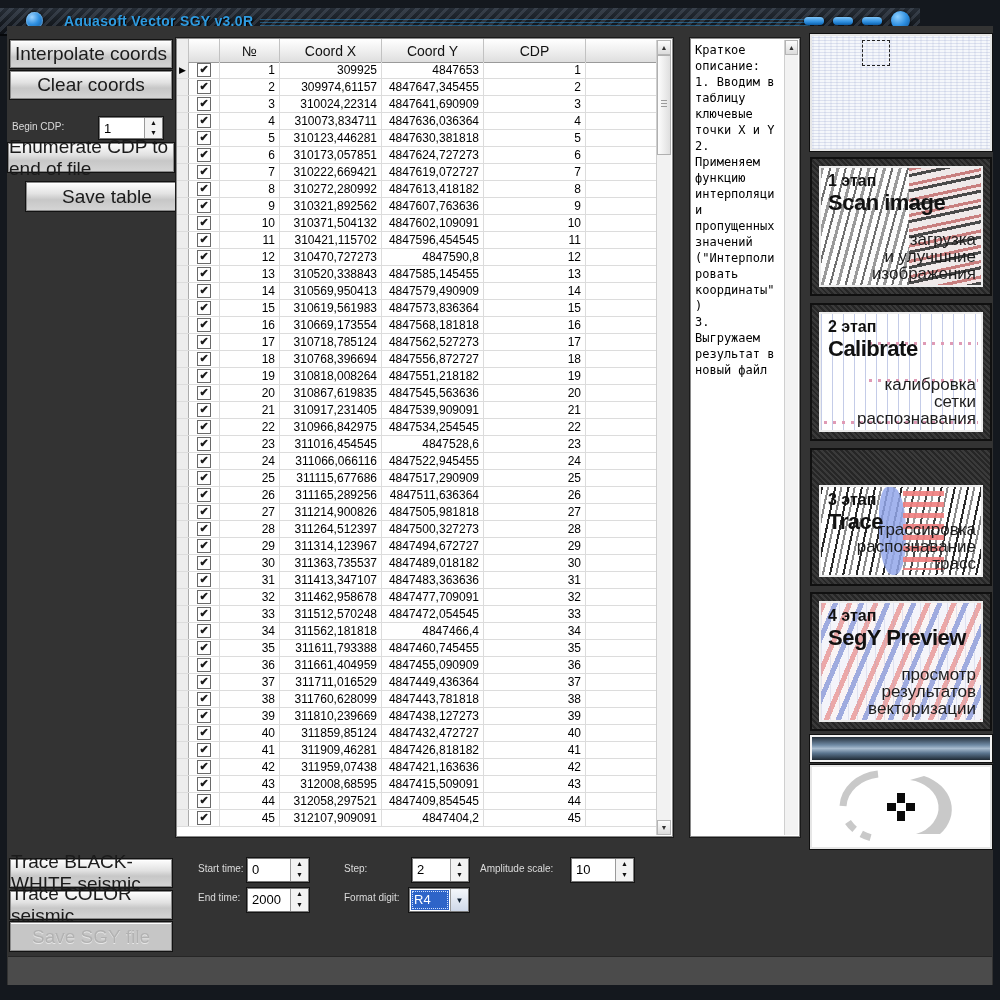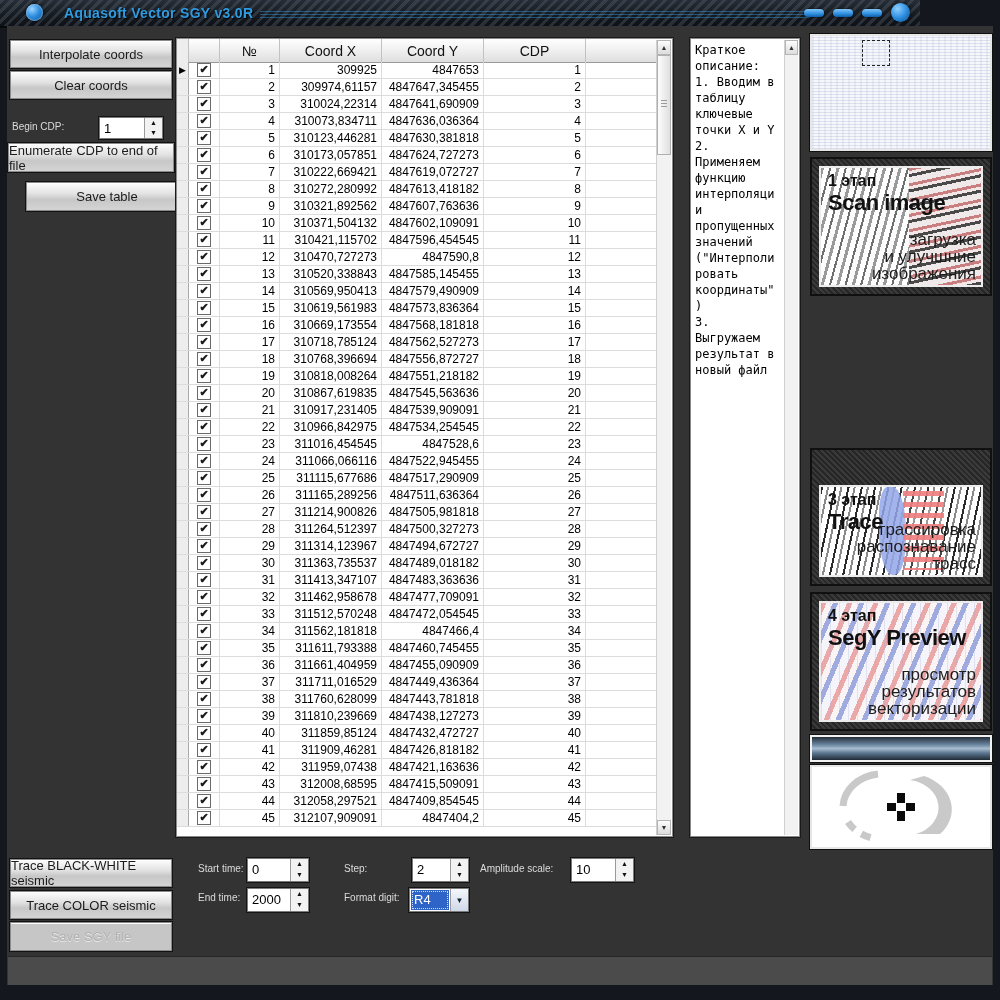--- a/index.html
+++ b/index.html
@@ -1,20 +1,20 @@
 <!DOCTYPE html>
 <html><head>
 <meta charset="utf-8">
 <style>
   html,body{margin:0;padding:0;}
   body{width:1000px;height:1000px;background:#14181e;font-family:"Liberation Sans",sans-serif;overflow:hidden;}
   #win{position:relative;width:1000px;height:1000px;}
 
   
-  #titlebar{position:absolute;left:0;top:0;width:920px;height:26px;
+  #titlebar{position:absolute;left:0;top:8px;width:920px;height:26px;
     background:
       repeating-linear-gradient(135deg,rgba(90,100,115,.35) 0 3px,rgba(0,0,0,0) 3px 7px),
       linear-gradient(180deg,#262d36 0,#161b21 55%,#0e1116 100%);
     border-bottom:2px solid #06080b;}
   #tb-lines{position:absolute;left:260px;right:110px;top:9px;height:9px;
     background:repeating-linear-gradient(0deg,rgba(47,155,224,.45) 0 1px,transparent 1px 3px);}
   .orb{position:absolute;left:26px;top:4px;width:17px;height:17px;border-radius:50%;
     background:radial-gradient(circle at 35% 30%,#9fd4ff 0,#2e8fe0 45%,#0b4c8c 100%);
     box-shadow:0 0 3px #000, inset 0 0 2px #bfe4ff;}
   #title-text{position:absolute;left:64px;top:5px;font-size:14px;font-weight:bold;color:#2f9be0;
@@ -25,21 +25,21 @@
     background:radial-gradient(circle at 35% 30%,#8fd0ff 0,#2e8fe0 50%,#0b4c8c 100%);box-shadow:0 0 3px #000;}
 
   
   #main-bg{position:absolute;left:7px;top:26px;width:986px;height:959px;background:#333333;}
   #status-strip{position:absolute;left:8px;top:956px;width:984px;height:28px;background:#4b4b4b;border-top:1px solid #262626;}
 
   
   .btn3d{position:absolute;display:flex;align-items:center;justify-content:center;
     background:linear-gradient(180deg,#fdfdfd 0,#e2e2e2 40%,#c7c7c7 62%,#d4d4d4 100%);
     border:1px solid #8a8a8a;box-shadow:0 0 0 1px #121212, inset 0 1px 0 #ffffff;
-    color:#1b1b1b;font-size:13px;cursor:default;user-select:none;}
+    color:#1b1b1b;font-size:19px;cursor:default;user-select:none;}
   .btn3d.disabled{background:#c6c6c6;color:#b2b2b2;text-shadow:0 1px 0 #e8e8e8;}
 
   .dlabel{position:absolute;color:#dcdcdc;font-size:10px;}
 
   
   .spin{position:absolute;background:#fff;border:1px solid #7a7a7a;box-shadow:0 0 0 1px #141414;display:flex;}
   .spin-val{flex:1;font-size:13px;color:#000;padding:3px 0 0 4px;}
   .spin-btns{width:17px;border-left:1px solid #9a9a9a;background:#f2f2f2;display:flex;flex-direction:column;}
   .spin-btns i{flex:1;font-style:normal;font-size:7px;line-height:9px;text-align:center;color:#111;}
 
@@ -685,20 +685,31 @@
   <div id="stage1" class="framed stage">
     <div class="stage-img img1">
       <span class="stage-num">1 этап</span>
       <span class="stage-title">Scan image</span>
       <span class="stage-sub">загрузка
 и улучшние
 изображения</span>
     </div>
   </div>
 
+  <div id="stage2" class="framed stage">
+    <div class="stage-img img2">
+      <div class="dotrow" style="top:24%;left:30%;right:2%"></div>
+      <div class="dotrow" style="top:56%;left:30%;right:2%"></div>
+      <div class="dotrow" style="bottom:5%;left:2%;right:2%"></div>
+      <span class="stage-num">2 этап</span>
+      <span class="stage-title">Calibrate</span>
+      <span class="stage-sub">калибровка
+сетки распознавания</span>
+    </div>
+  </div>
 
   <div id="stage3" class="framed stage">
     <div class="stage-img img3">
       <div class="blueblob"></div>
       <div class="redblob"></div>
       <span class="stage-num">3 этап</span>
       <span class="stage-title">Trace</span>
       <span class="stage-sub">трассировка
 распознавание трасс</span>
     </div>

